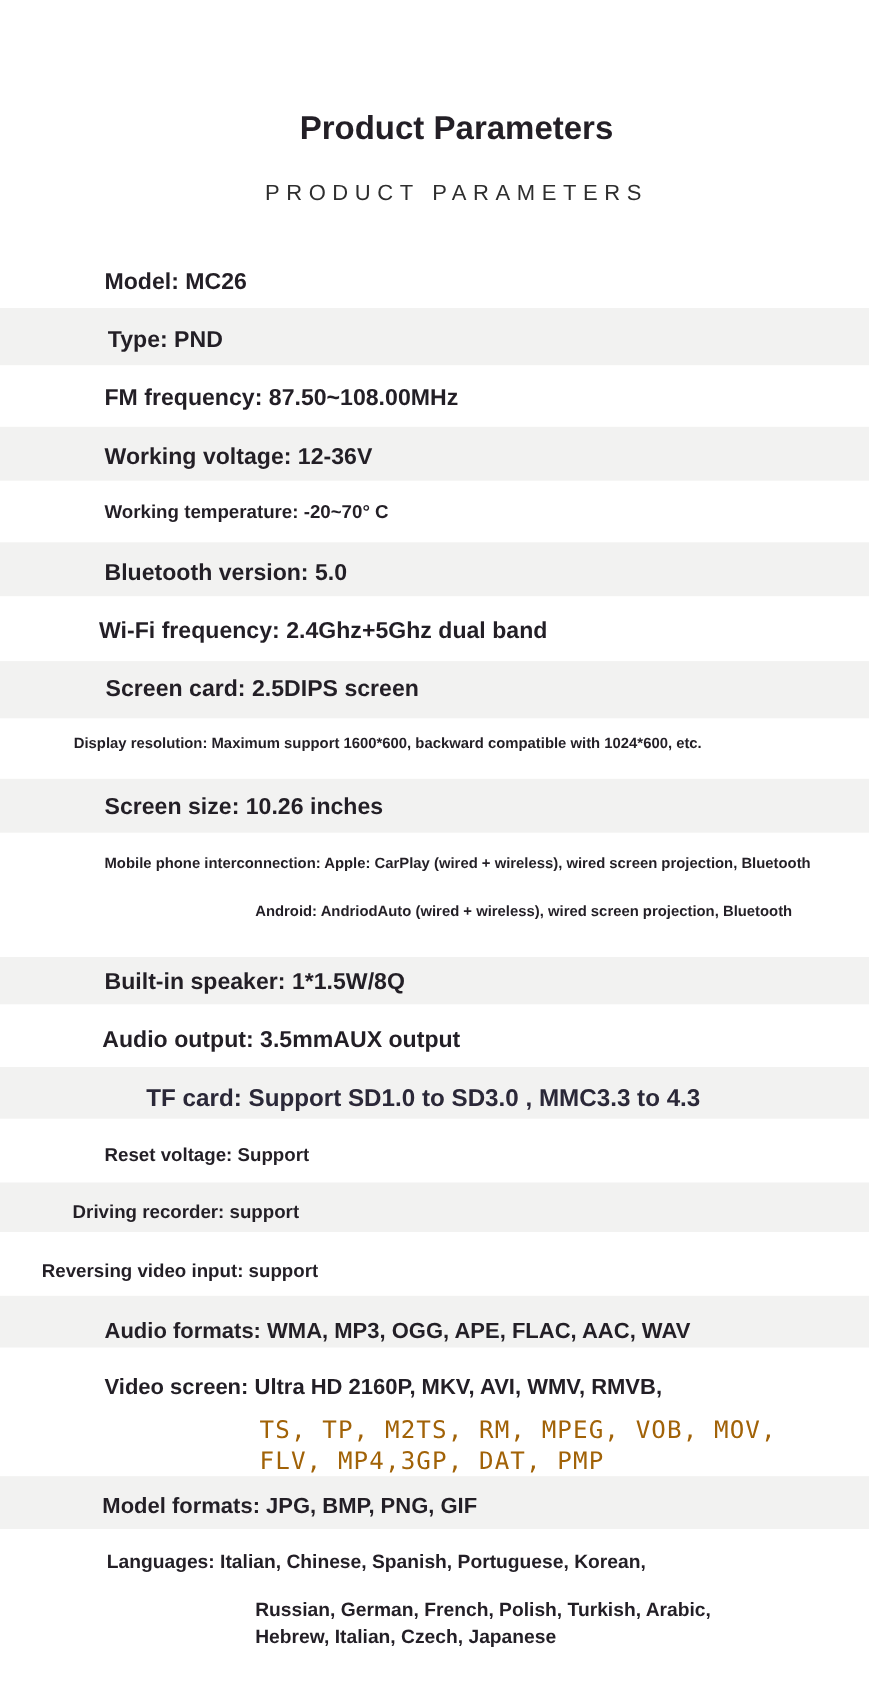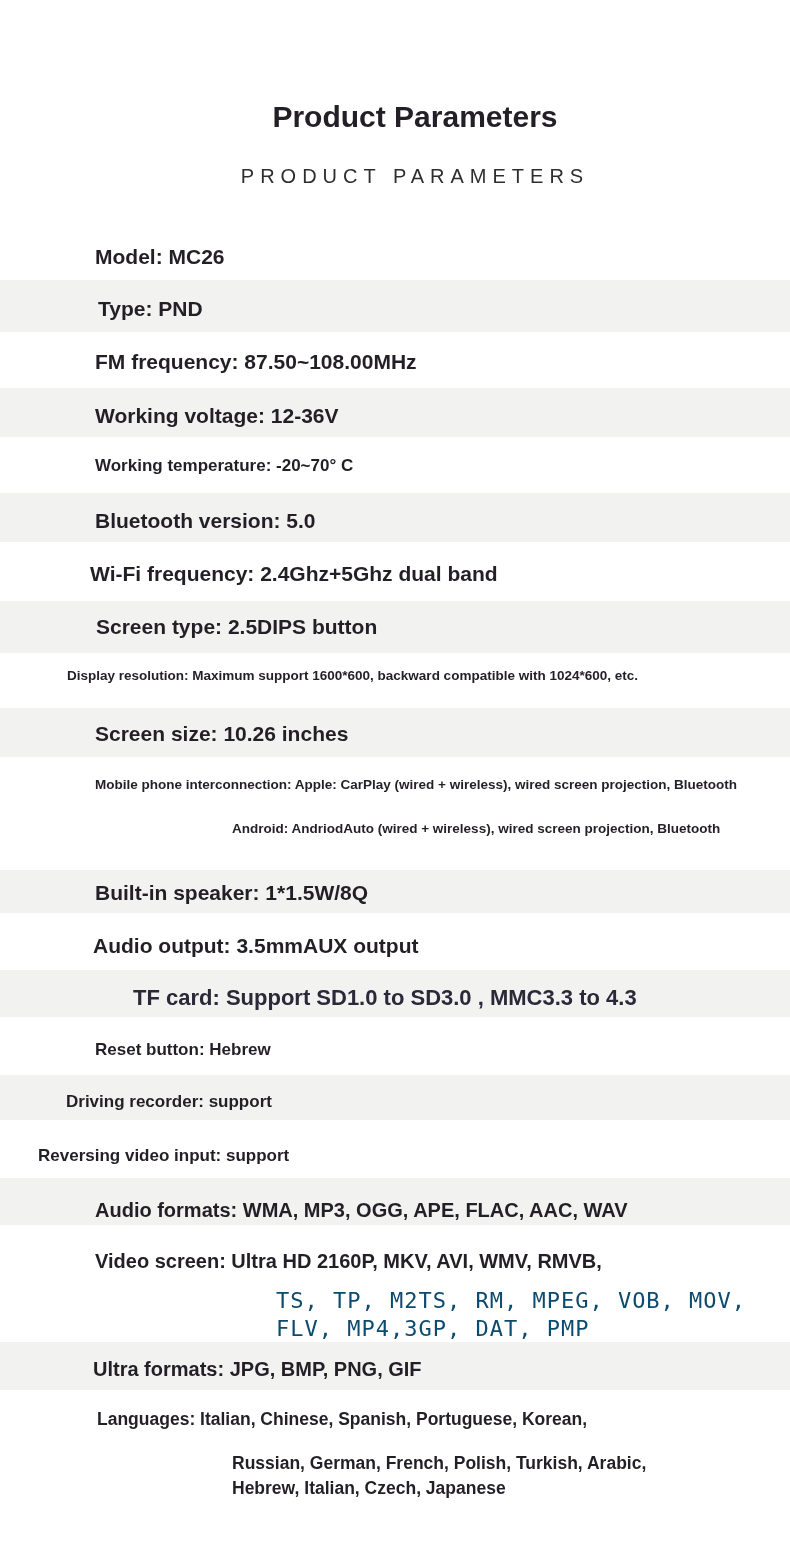--- a/index.html
+++ b/index.html
@@ -29,22 +29,21 @@
   .std{font-size:21px;}
   .md{font-size:17px;}
   .sm{font-size:13.5px;}
   .lg{font-size:22px;color:var(--tf-color,#2b2838);}
   .fmt{font-size:20px;}
   .mono{
     font-family:"DejaVu Sans Mono", monospace;
     font-weight:normal;
     font-size:22px;
     letter-spacing:1px;
-    color:#0c4a6e;
-    margin-left:40px;
+    color:#a16207;
   }
   .lang{font-size:17.5px;}
 </style>
 </head>
 <body>
 
 <div id="page">
 
   <div class="band" style="top:280px;height:52px"></div>
   <div class="band" style="top:388px;height:49px"></div>
@@ -60,33 +59,33 @@
   <div class="line center title" style="top:100px">Product Parameters</div>
   <div class="line center subtitle" style="top:165px">PRODUCT PARAMETERS</div>
 
   <div class="line std" style="top:245px;left:75px">Model: MC26</div>
   <div class="line std" style="top:297px;left:78px">Type: PND</div>
   <div class="line std" style="top:350px;left:75px">FM frequency: 87.50~108.00MHz</div>
   <div class="line std" style="top:404px;left:75px">Working voltage: 12-36V</div>
   <div class="line md" style="top:456px;left:75px">Working temperature: -20~70° C</div>
   <div class="line std" style="top:509px;left:75px">Bluetooth version: 5.0</div>
   <div class="line std" style="top:562px;left:70px">Wi-Fi frequency: 2.4Ghz+5Ghz dual band</div>
-  <div class="line std" style="top:615px;left:76px">Screen type: 2.5DIPS button</div>
+  <div class="line std" style="top:615px;left:76px">Screen card: 2.5DIPS screen</div>
   <div class="line sm" style="top:668px;left:47px">Display resolution: Maximum support 1600*600, backward compatible with 1024*600, etc.</div>
   <div class="line std" style="top:722px;left:75px">Screen size: 10.26 inches</div>
   <div class="line sm" style="top:777px;left:75px">Mobile phone interconnection: Apple: CarPlay (wired + wireless), wired screen projection, Bluetooth</div>
   <div class="line sm" style="top:821px;left:212px">Android: AndriodAuto (wired + wireless), wired screen projection, Bluetooth</div>
   <div class="line std" style="top:881px;left:75px">Built-in speaker: 1*1.5W/8Q</div>
   <div class="line std" style="top:934px;left:73px">Audio output: 3.5mmAUX output</div>
   <div class="line lg" style="top:985px;left:113px">TF card: Support SD1.0 to SD3.0 , MMC3.3 to 4.3</div>
-  <div class="line md" style="top:1040px;left:75px">Reset button: Hebrew</div>
+  <div class="line md" style="top:1040px;left:75px">Reset voltage: Support</div>
   <div class="line md" style="top:1092px;left:46px">Driving recorder: support</div>
   <div class="line md" style="top:1146px;left:18px">Reversing video input: support</div>
   <div class="line fmt" style="top:1199px;left:75px">Audio formats: WMA, MP3, OGG, APE, FLAC, AAC, WAV</div>
   <div class="line fmt" style="top:1250px;left:75px">Video screen: Ultra HD 2160P, MKV, AVI, WMV, RMVB,</div>
   <div class="line mono" style="top:1288px;left:216px">TS, TP, M2TS, RM, MPEG, VOB, MOV,</div>
   <div class="line mono" style="top:1316px;left:216px">FLV, MP4,3GP, DAT, PMP</div>
-  <div class="line fmt" style="top:1358px;left:73px">Ultra formats: JPG, BMP, PNG, GIF</div>
+  <div class="line fmt" style="top:1358px;left:73px">Model formats: JPG, BMP, PNG, GIF</div>
   <div class="line lang" style="top:1409px;left:77px">Languages: Italian, Chinese, Spanish, Portuguese, Korean,</div>
   <div class="line lang" style="top:1453px;left:212px">Russian, German, French, Polish, Turkish, Arabic,</div>
   <div class="line lang" style="top:1478px;left:212px">Hebrew, Italian, Czech, Japanese</div>
 
 </div>
 
 </body></html>

